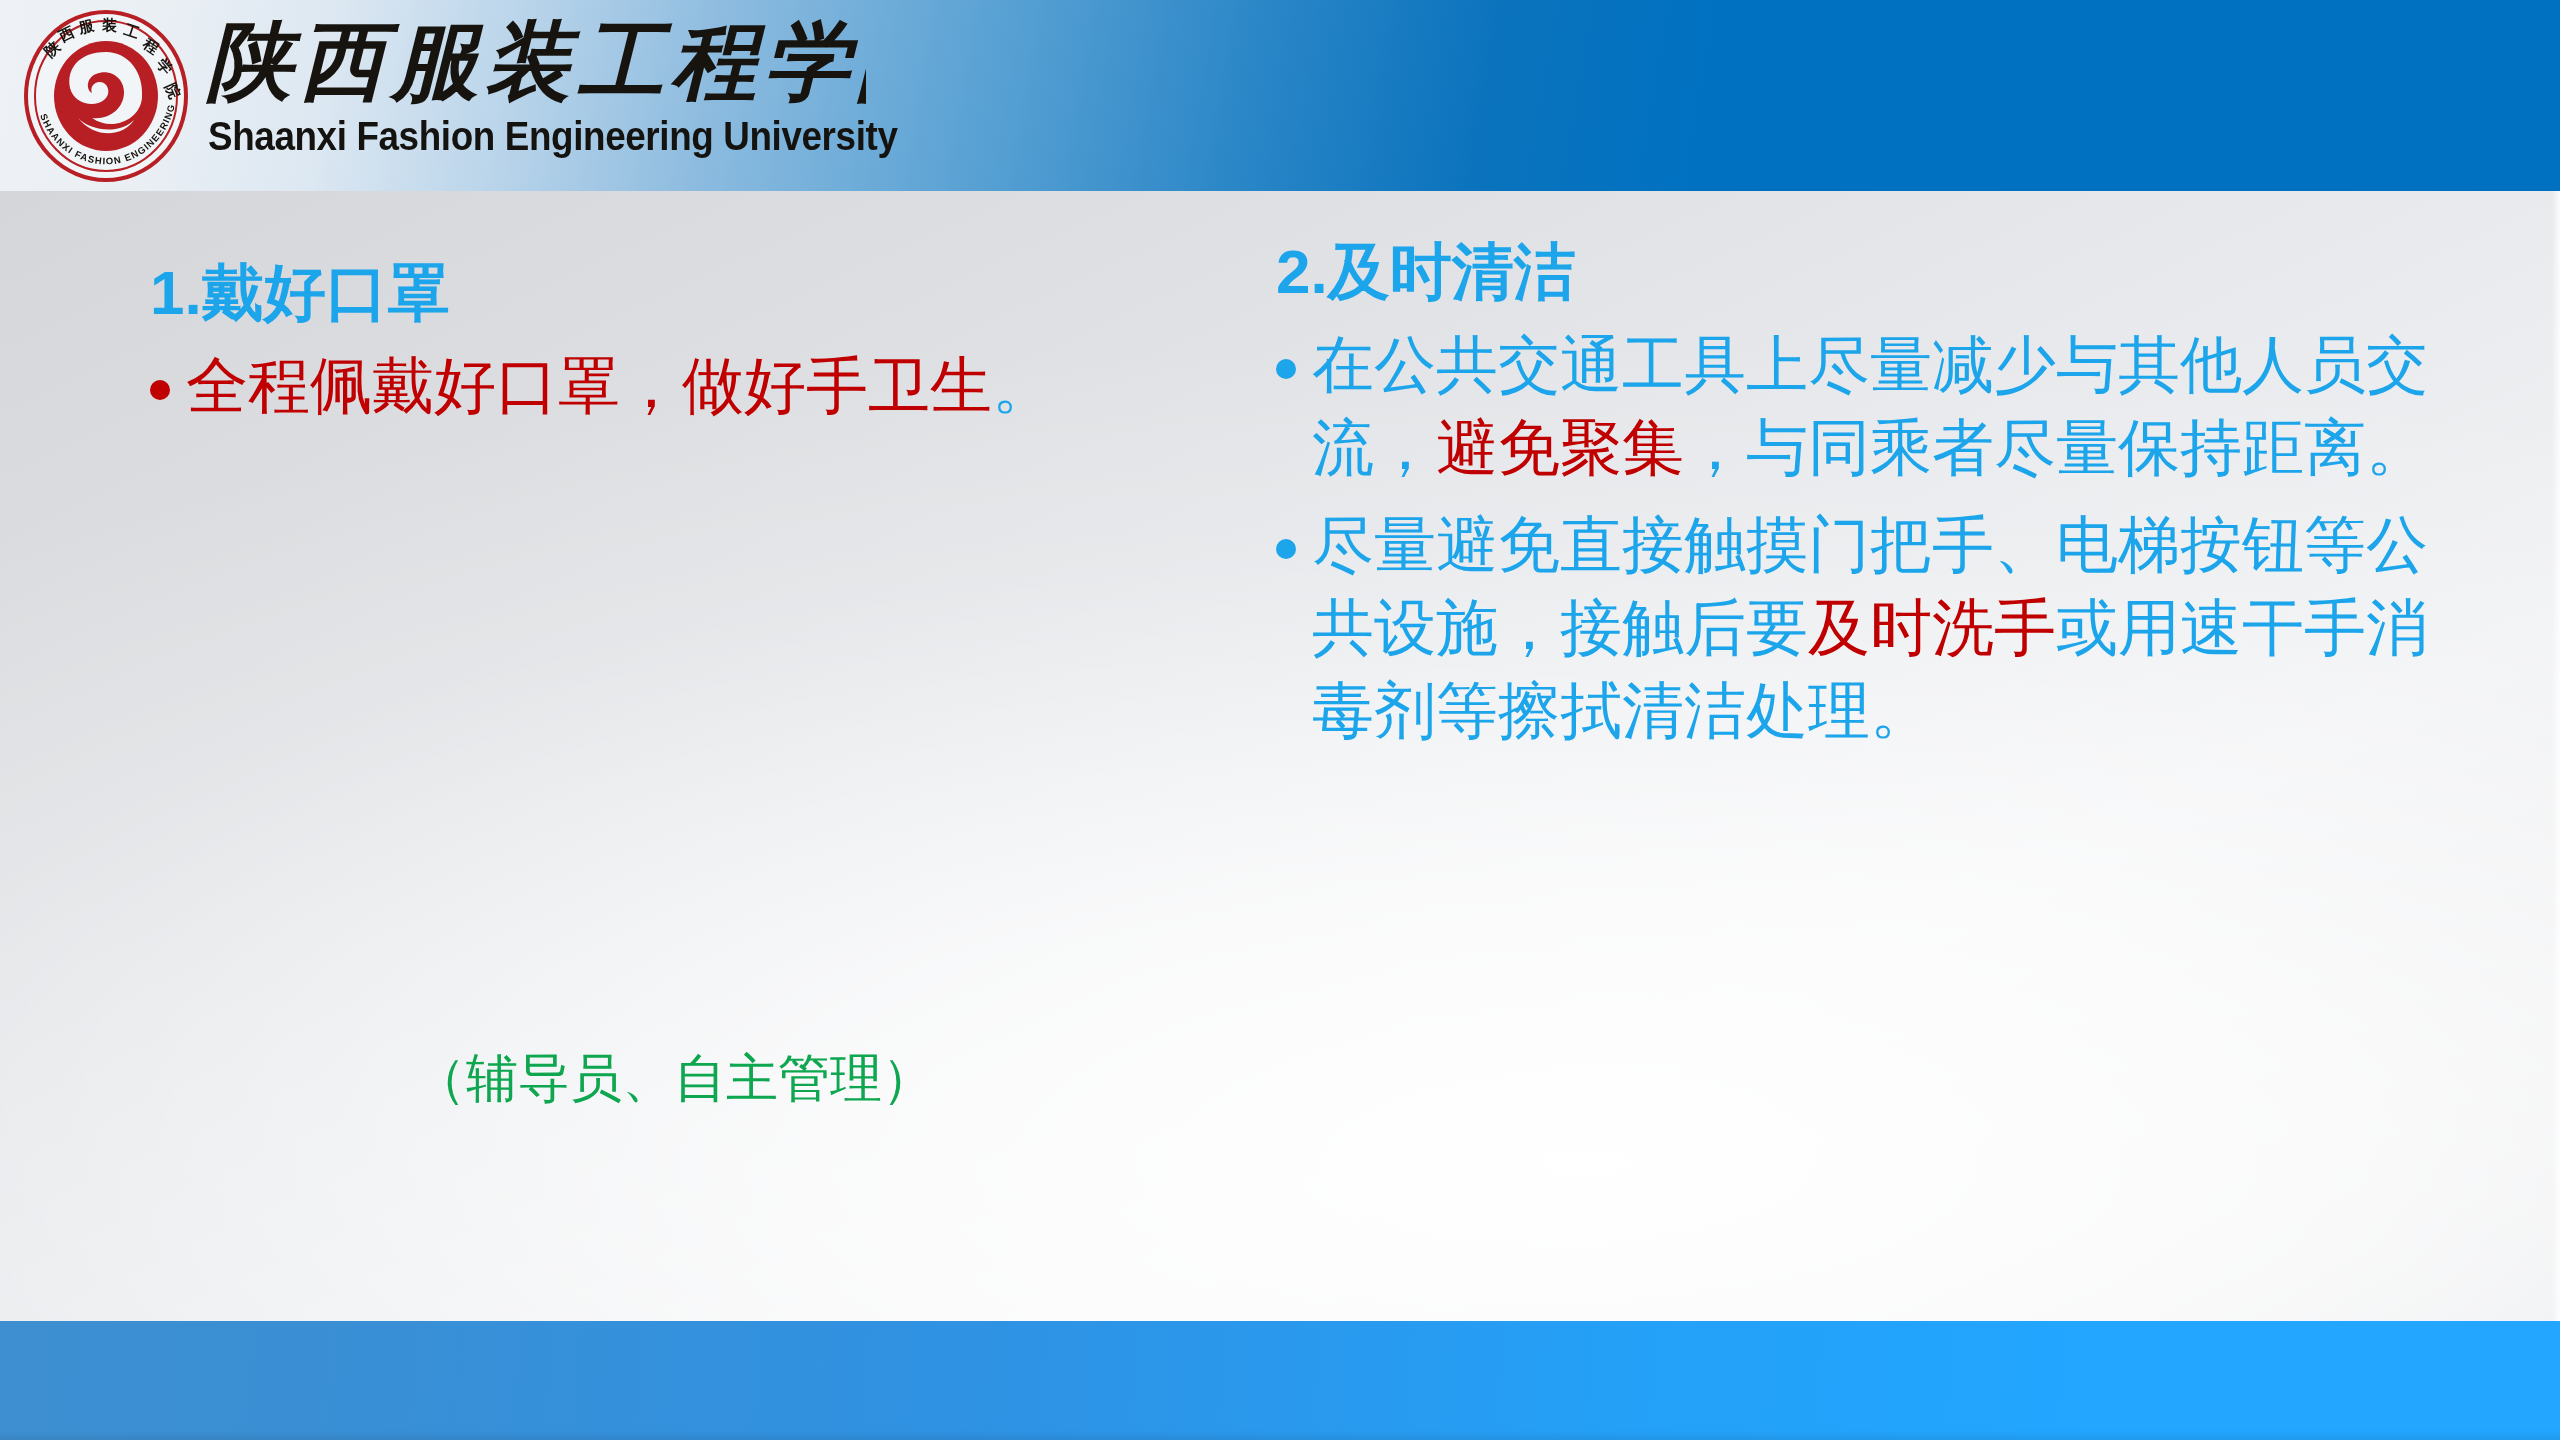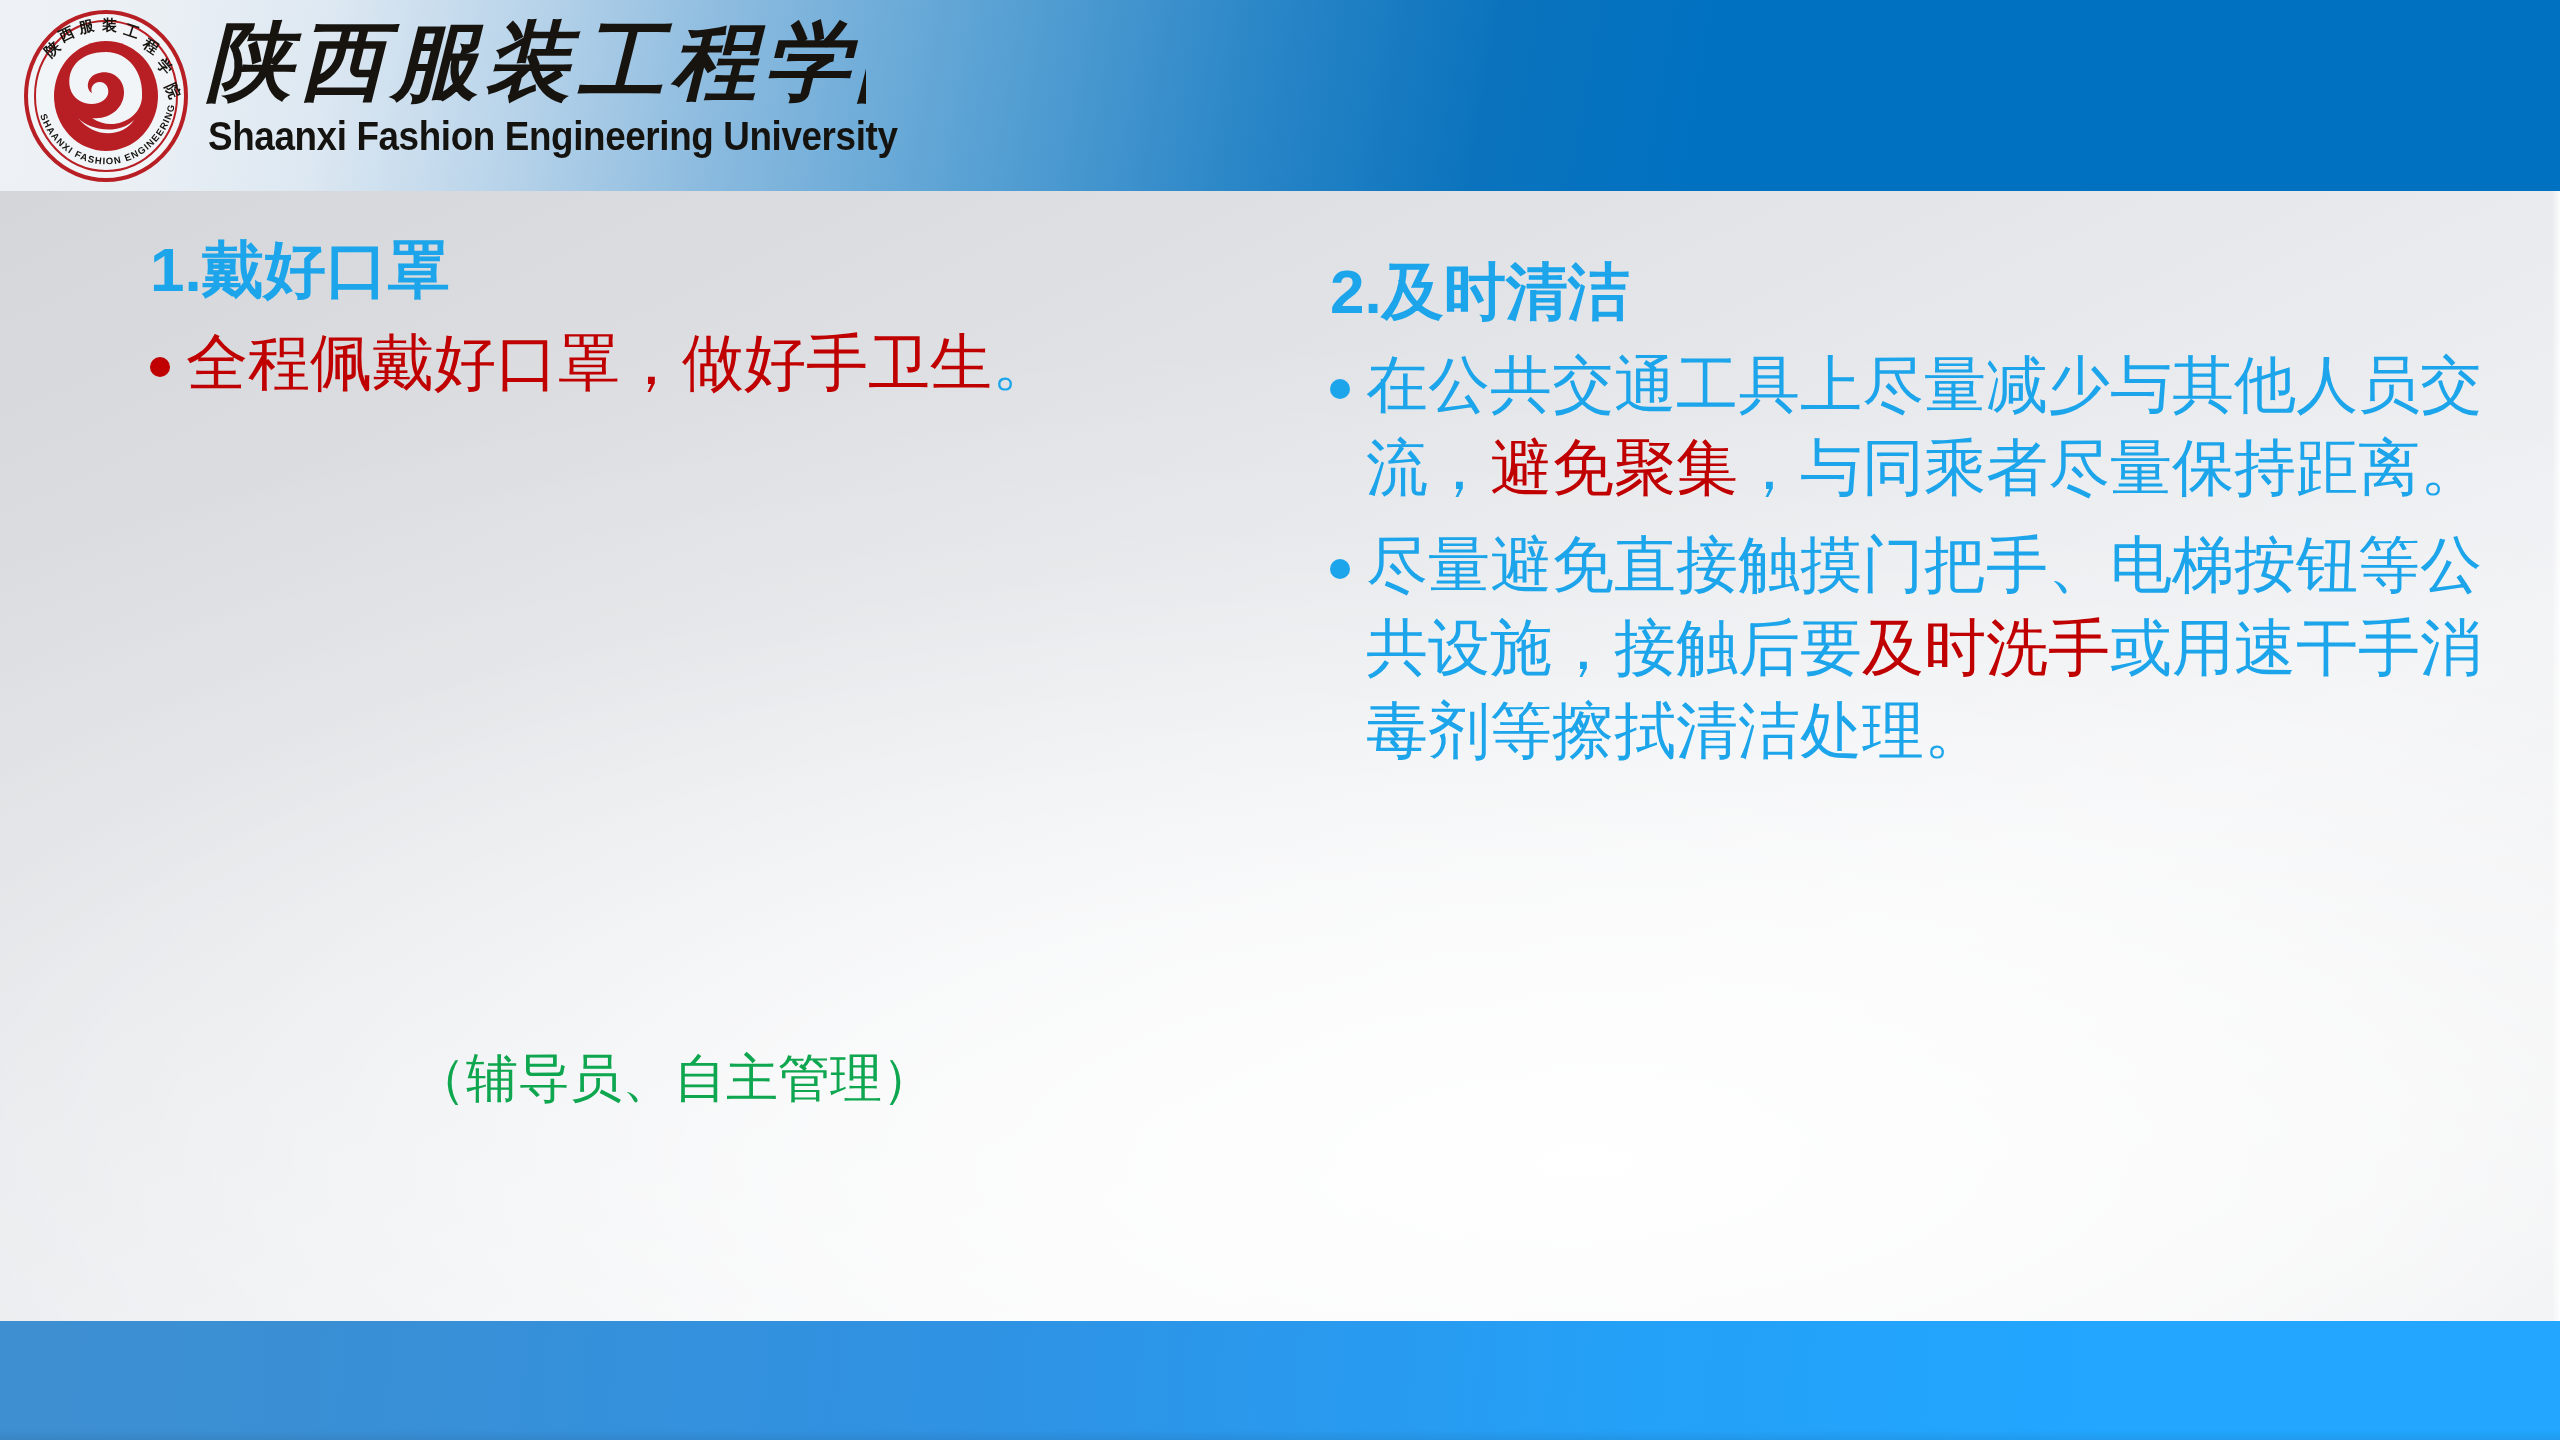--- a/index.html
+++ b/index.html
@@ -114,31 +114,31 @@
   .columns {
     position: absolute;
     left: 0; top: 0;
     width: 2560px; height: 1130px;
   }
   .col {
     position: absolute;
     top: 0;
   }
   .col-left  { left: 150px;  width: 1130px; }
-  .col-right { left: 1330px; width: 1175px; margin-top: 20px; }
+  .col-right { left: 1276px; width: 1175px; }
 
   .sec-head {
     font-size: 62px;
     font-weight: bold;
     color: #1ca5eb;
     line-height: 74px;
     white-space: nowrap;
     margin: 0;
   }
-  .col-left  .sec-head { padding-top: 42px; }
+  .col-left  .sec-head { padding-top: 42px; margin-top: 23px; }
   .col-right .sec-head { padding-top: 44px; }
 
   .bullet-row {
     display: flex;
     align-items: flex-start;
     margin-top: 14px;
   }
   .bullet-dot {
     flex: 0 0 auto;
     width: 20px; height: 20px;

